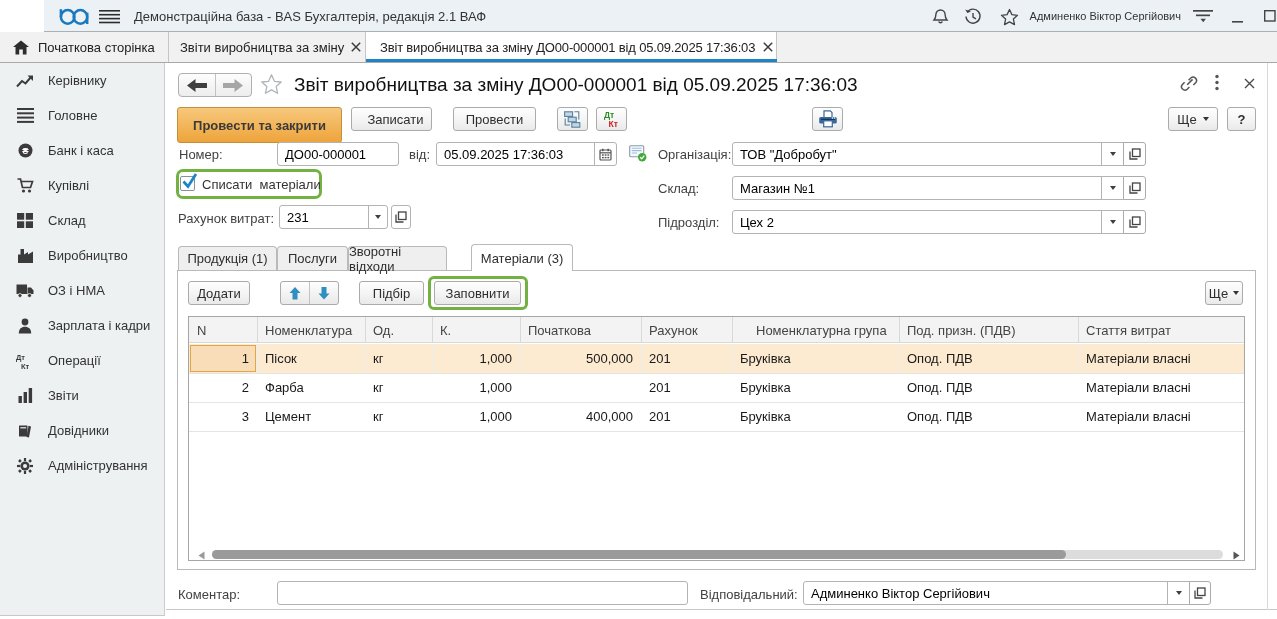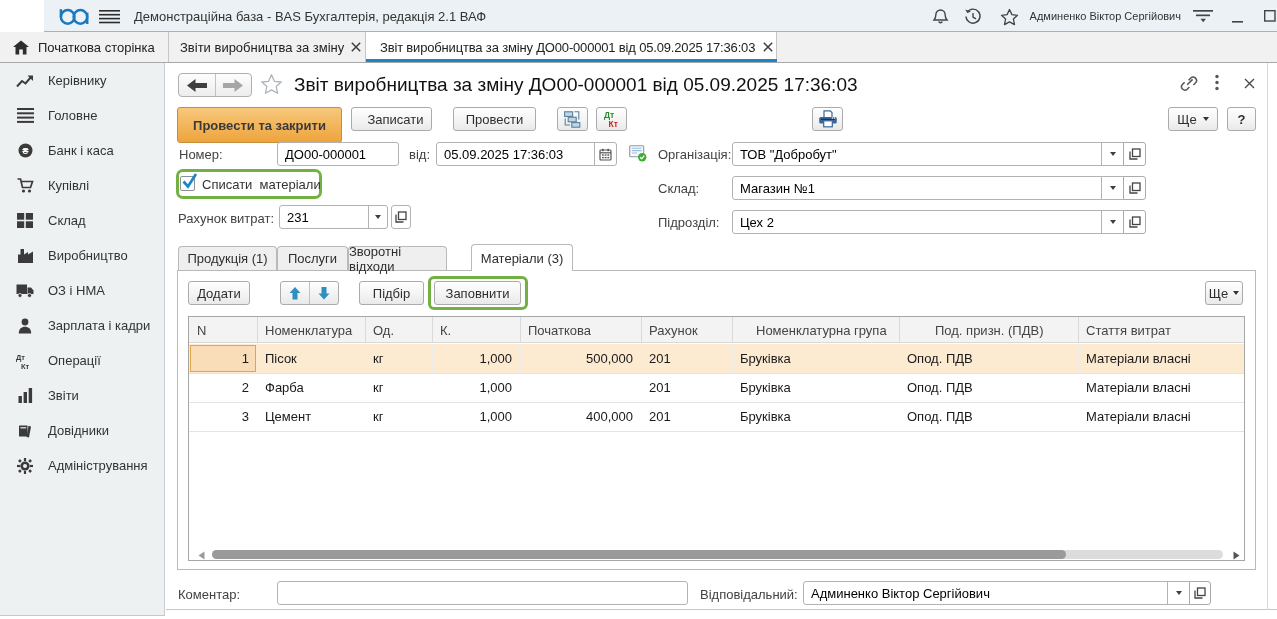--- a/index.html
+++ b/index.html
@@ -444,21 +444,21 @@
 <div id="tbl" class="abs" style="left:188px;top:316px;width:1057px;height:245px;border:1px solid #a6a6a6;background:#fff;">
 
   <div class="abs" style="left:0;top:0;width:1055px;height:26px;background:#f3f3f3;border-bottom:1px solid #d9d9d9;"></div>
   <div class="hc" style="left:8px;">N</div>
   <div class="hc" style="left:76px;">Номенклатура</div>
   <div class="hc" style="left:184px;">Од.</div>
   <div class="hc" style="left:251px;">К.</div>
   <div class="hc" style="left:339px;">Початкова</div>
   <div class="hc" style="left:460px;">Рахунок</div>
   <div class="hc" style="left:567px;">Номенклатурна група</div>
-  <div class="hc" style="left:746px;">Под. призн. (ПДВ)</div>
+  <div class="hc" style="left:718px;">Под. призн. (ПДВ)</div>
   <div class="hc" style="left:897px;">Стаття витрат</div>
 
   <div class="vlh" style="left:68px;"></div>
         <div class="vlh" style="left:176px;"></div>
         <div class="vlh" style="left:243px;"></div>
         <div class="vlh" style="left:331px;"></div>
         <div class="vlh" style="left:452px;"></div>
         <div class="vlh" style="left:543px;"></div>
         <div class="vlh" style="left:710px;"></div>
         <div class="vlh" style="left:889px;"></div>

